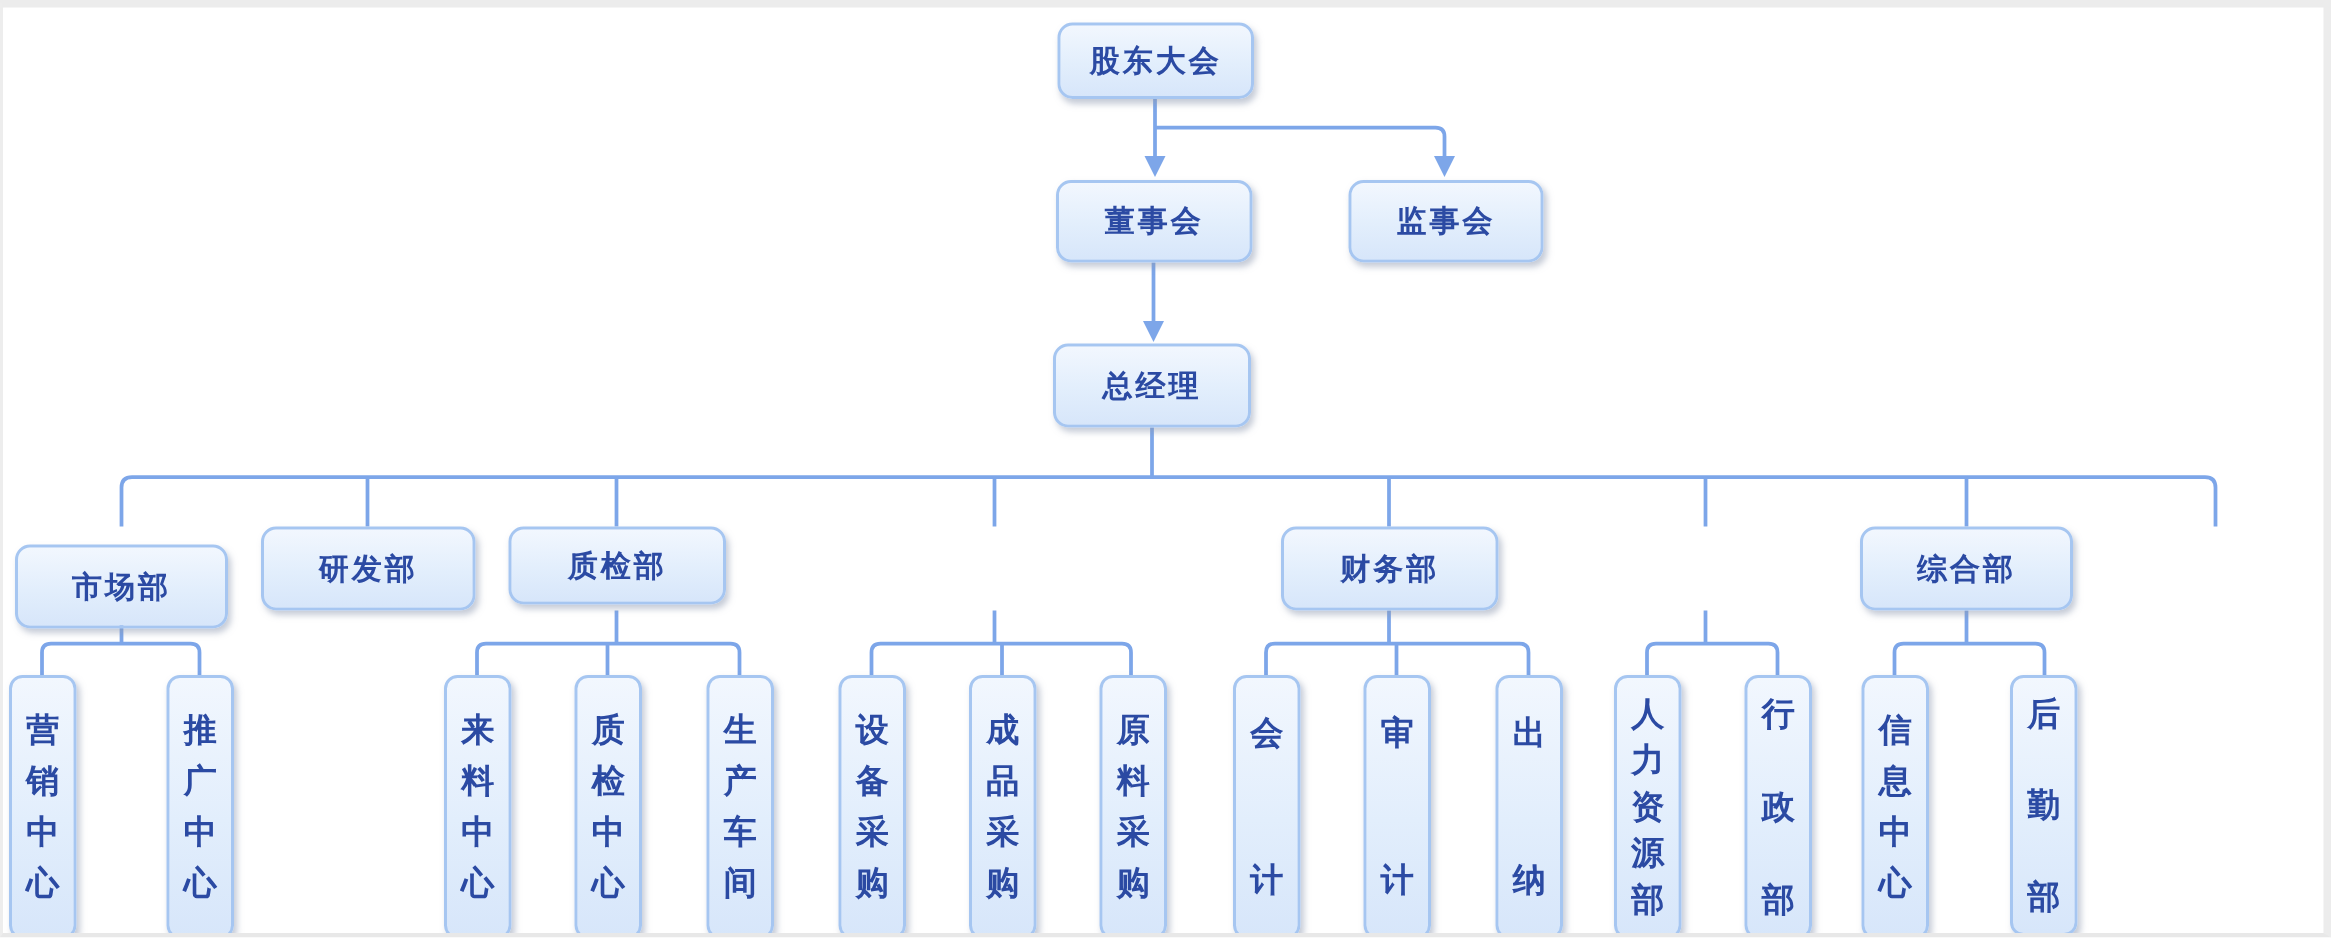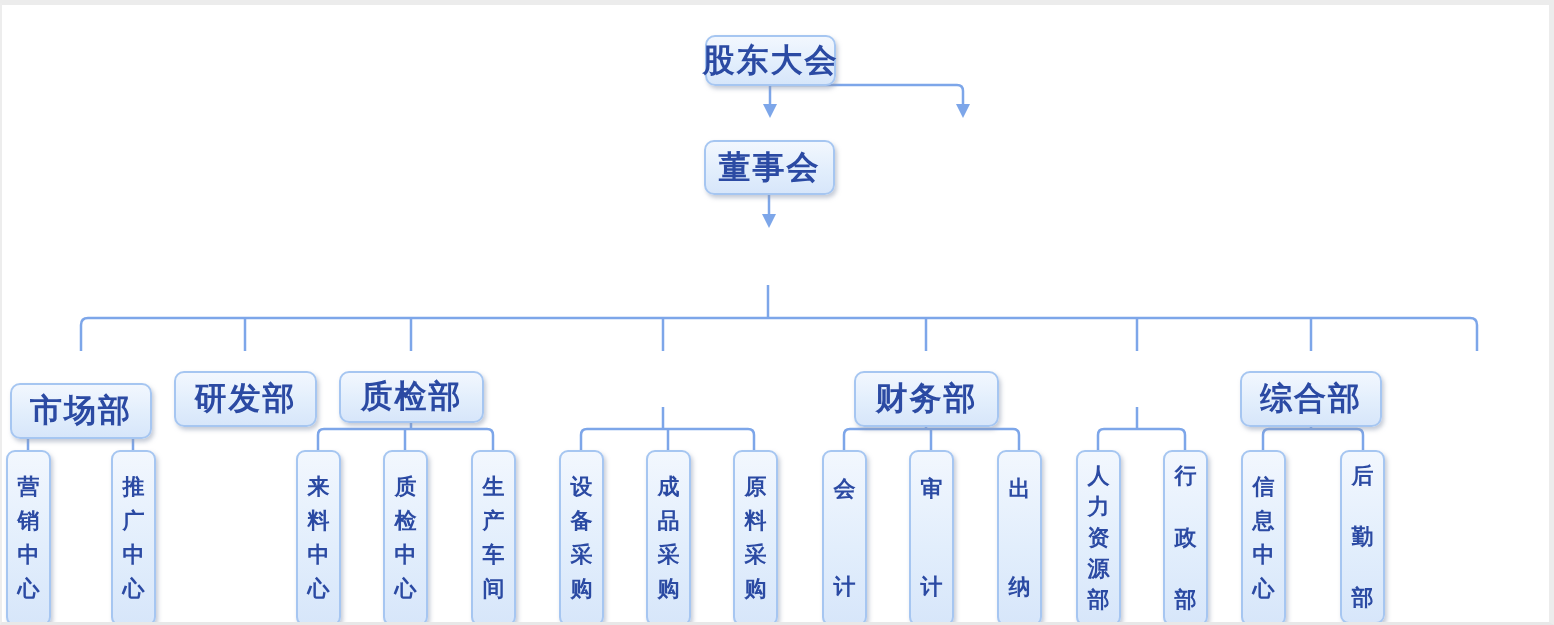--- a/index.html
+++ b/index.html
@@ -14,21 +14,21 @@
   svg.wires path { stroke:#7da6e9; stroke-width:2.5; fill:none; stroke-linejoin:round; }
   svg.wires polygon { fill:#7da6e9; stroke:none; }
   .box {
     position:absolute; z-index:2; box-sizing:border-box;
     background:linear-gradient(180deg,#f2f7fe 0%,#e2eefc 55%,#d7e6fa 100%);
     border:2px solid #a6c6f1; border-radius:10px;
     box-shadow:2px 3px 4px rgba(140,152,175,.5);
     display:flex; align-items:center; justify-content:center;
     color:#2b4aa3;
   }
-  .box.h { font-size:32px; font-weight:600; letter-spacing:2px; white-space:nowrap;margin-top:20px; }
+  .box.h { font-size:20px; font-weight:600; letter-spacing:2px; white-space:nowrap; }
   .box.v { border-radius:9px; }
   .vtext {
     display:flex; flex-direction:column; align-items:center; justify-content:space-between;
     height:100%; width:100%; box-sizing:border-box;
     font-size:22px; font-weight:600; line-height:1;
   }
   .vtext.n2 { padding:26px 0; }
   .vtext.n3 { padding:13px 0; }
   .vtext.n4 { padding:24px 0; }
   .vtext.n5 { padding:13px 0; }
@@ -65,20 +65,26 @@
     <path d="M1135 402 V424 M1096 445 V430 Q1096 424 1102 424 H1177 Q1183 424 1183 430 V445"></path>
     <path d="M1309 402 V424 M1261 445 V430 Q1261 424 1267 424 H1355 Q1361 424 1361 430 V445"></path>
   </svg>
 
   <div class="box h" style="left:703px;top:10px;width:131px;height:51px">
       <span>股东大会</span>
     </div>
   <div class="box h" style="left:702px;top:115px;width:131px;height:55px">
       <span>董事会</span>
     </div>
+  <div class="box h" style="left:897px;top:115px;width:130px;height:55px">
+      <span>监事会</span>
+    </div>
+  <div class="box h" style="left:700px;top:224px;width:132px;height:56px">
+      <span>总经理</span>
+    </div>
 
   <div class="box h" style="left:8px;top:358px;width:142px;height:56px">
       <span>市场部</span>
     </div>
   <div class="box h" style="left:172px;top:346px;width:143px;height:56px">
       <span>研发部</span>
     </div>
   <div class="box h" style="left:337px;top:346px;width:145px;height:52px">
       <span>质检部</span>
     </div>

